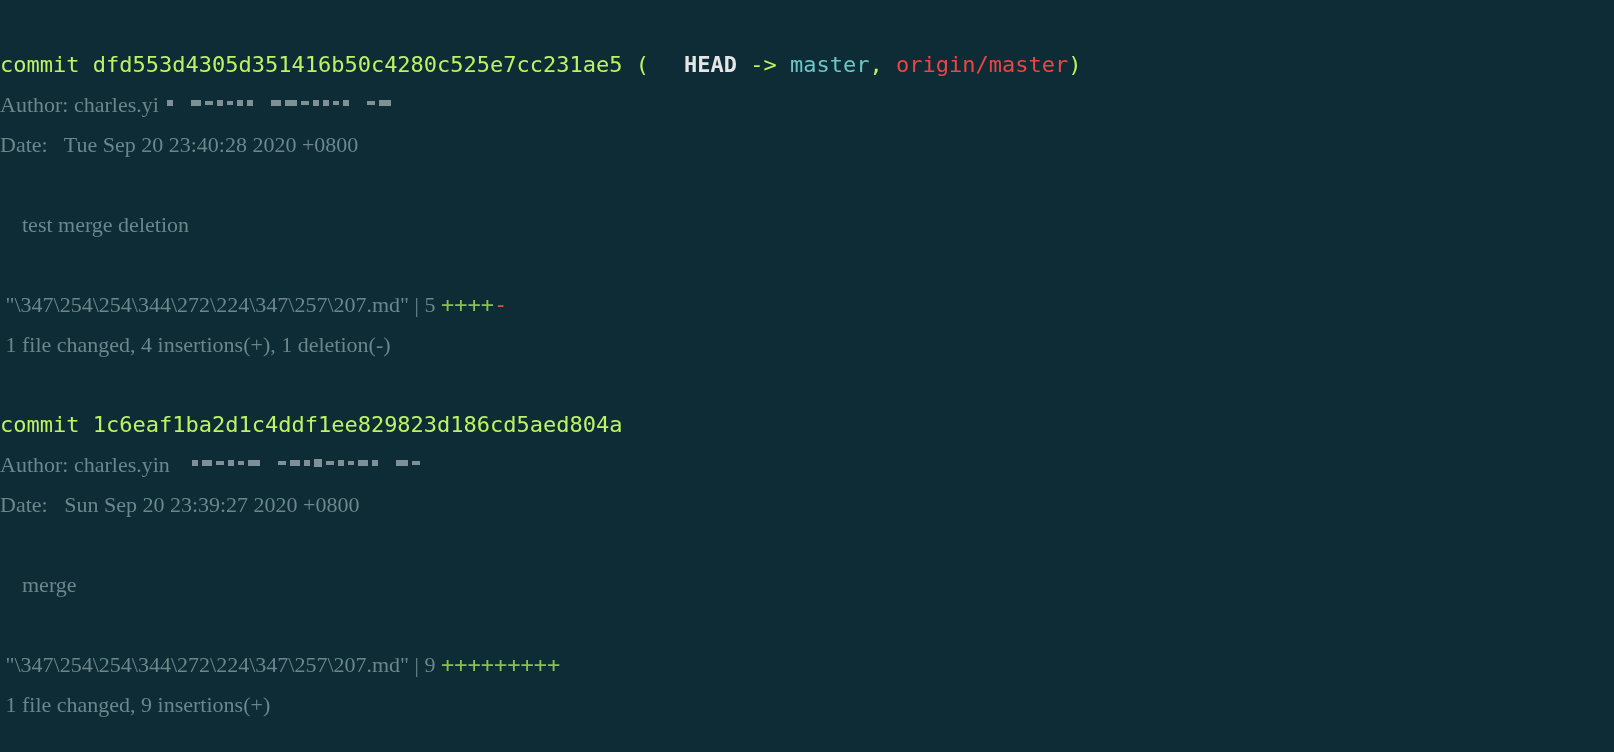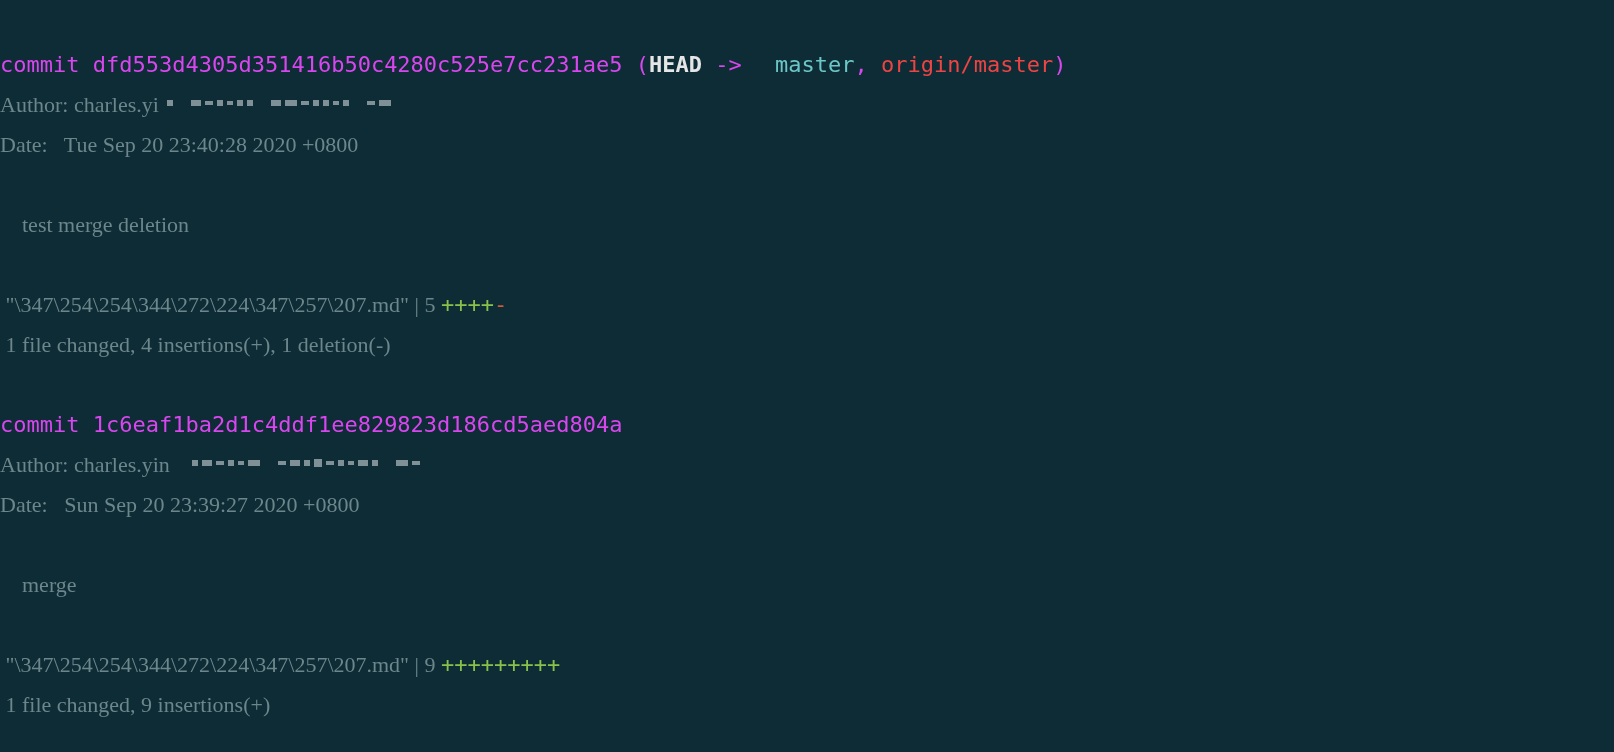--- a/index.html
+++ b/index.html
@@ -11,24 +11,24 @@
     font-family: "Menlo", "Consolas", "DejaVu Sans Mono", monospace;
     font-size: 22px;
     line-height: 40px;
     overflow: hidden;
   }
   .terminal {
     white-space: pre;
     color: #8ba3a8;
     padding-top: 5px;
   }
-  .yellow { color: #d946ef; }
+  .yellow { color: #bef264; }
   .dim    { color: #6d868b; font-family: Liberation Serif, serif; }
-  .white  { color: #e6e6e6; font-weight: bold;}
-  .cyan   { color: #6cc7c9; margin-left: 20px; }
+  .white  { color: #e6e6e6; font-weight: bold; margin-left: 35px;}
+  .cyan   { color: #6cc7c9; }
   .red    { color: #ef4444; }
   .plus   { color: #88c24a; }
   .minus  { color: #d25b3c; }
   .pix {
     display: inline-block;
     vertical-align: middle;
     line-height: 0;
     position: relative;
     top: -3px;
     margin-left: 8px;

